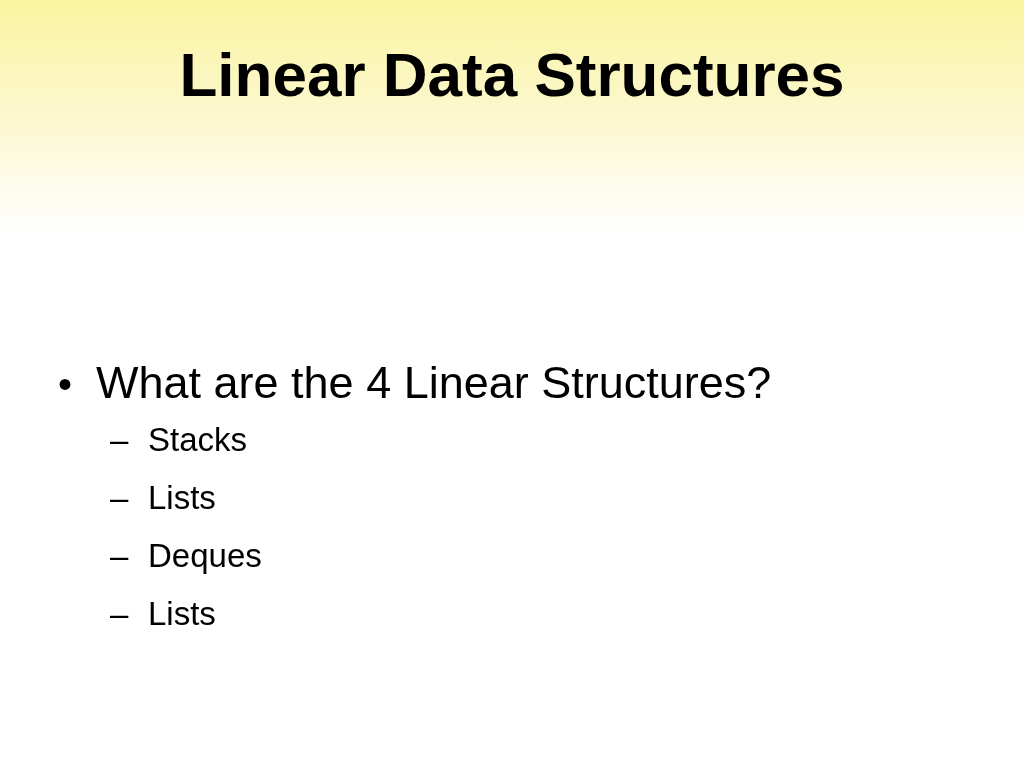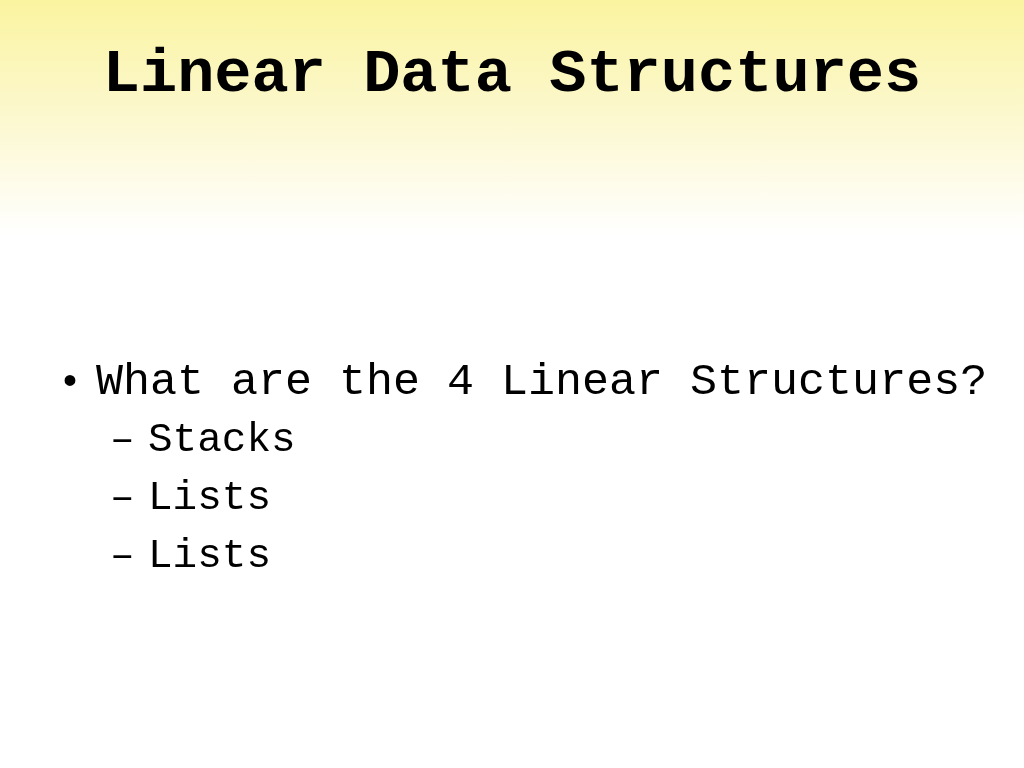--- a/index.html
+++ b/index.html
@@ -8,21 +8,21 @@
     width: 1024px;
     height: 768px;
     background: #ffffff;
   }
   .slide {
     position: relative;
     width: 1024px;
     height: 768px;
     overflow: hidden;
     background: linear-gradient(to bottom, #faf4a0 0px, #fcf8d0 120px, #ffffff 235px, #ffffff 100%);
-    font-family: Liberation Mono, monospace;
+    font-family: Liberation Sans, sans-serif;
     color: #000000;
   }
   .slide-title {
     position: absolute;
     top: 40px;
     left: 0;
     width: 100%;
     text-align: center;
     font-size: 62px;
     font-weight: 700;
@@ -47,21 +47,21 @@
   .bullet-l1 .marker {
     display: inline-block;
     width: 38px;
     font-size: 40px;
     vertical-align: baseline;
   }
   .sub-list {
     position: absolute;
     top: 411px;
     left: 110px;
-    font-size: 41px;
+    font-size: 33px;
   }
   .bullet-l2 {
     height: 58px;
     line-height: 58px;
     white-space: nowrap;
   }
   .bullet-l2 .marker {
     display: inline-block;
     width: 38px;
   }
@@ -82,19 +82,22 @@
     </div>
 
     <div class="sub-list">
       <div class="bullet-l2">
         <span class="marker">–</span><span>Stacks</span>
       </div>
       <div class="bullet-l2">
         <span class="marker">–</span><span>Lists</span>
       </div>
       <div class="bullet-l2">
+        <span class="marker">–</span><span>Deques</span>
+      </div>
+      <div class="bullet-l2">
         <span class="marker">–</span><span>Lists</span>
       </div>
     </div>
 
   </div>
 
 </div>
 
 </body></html>

